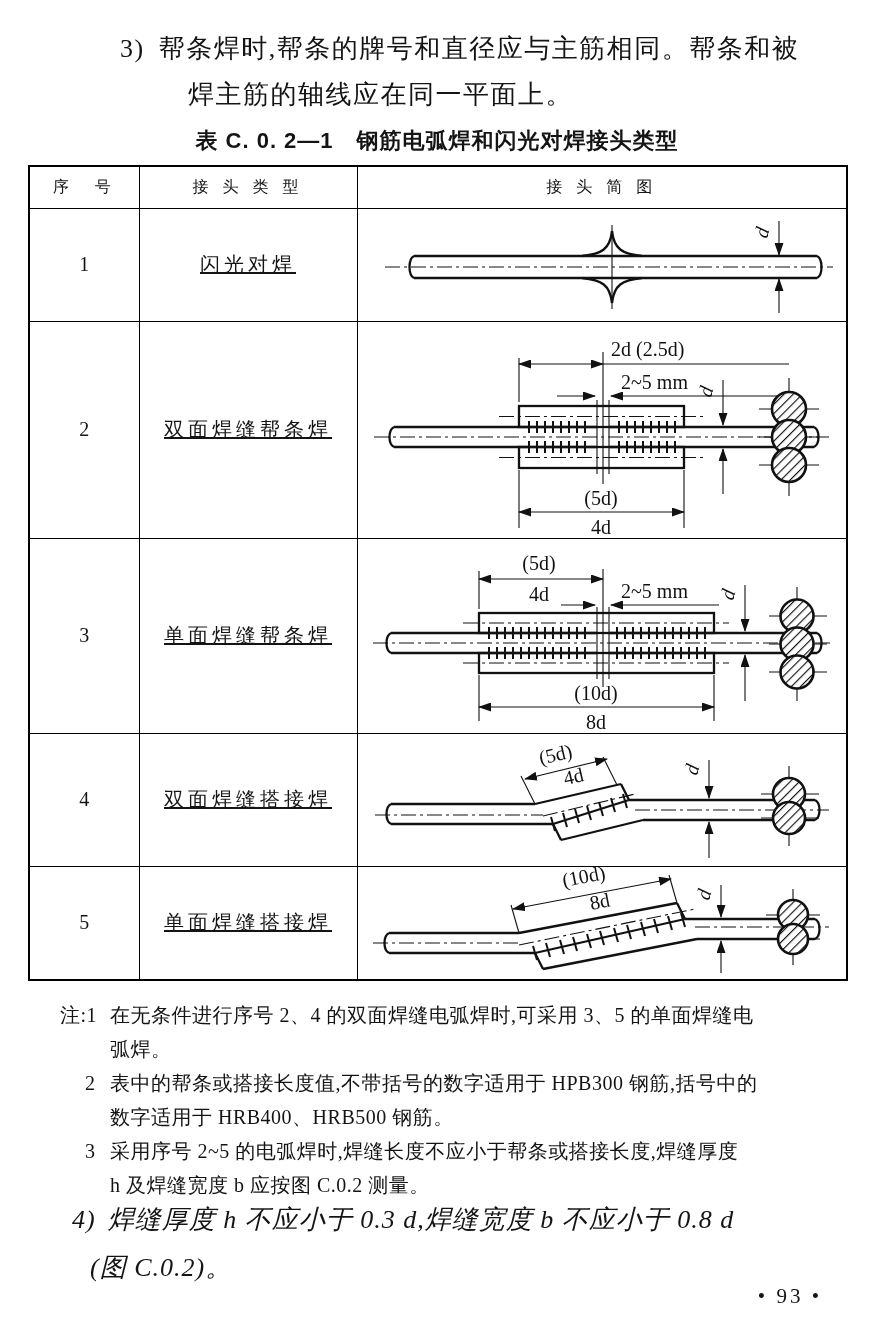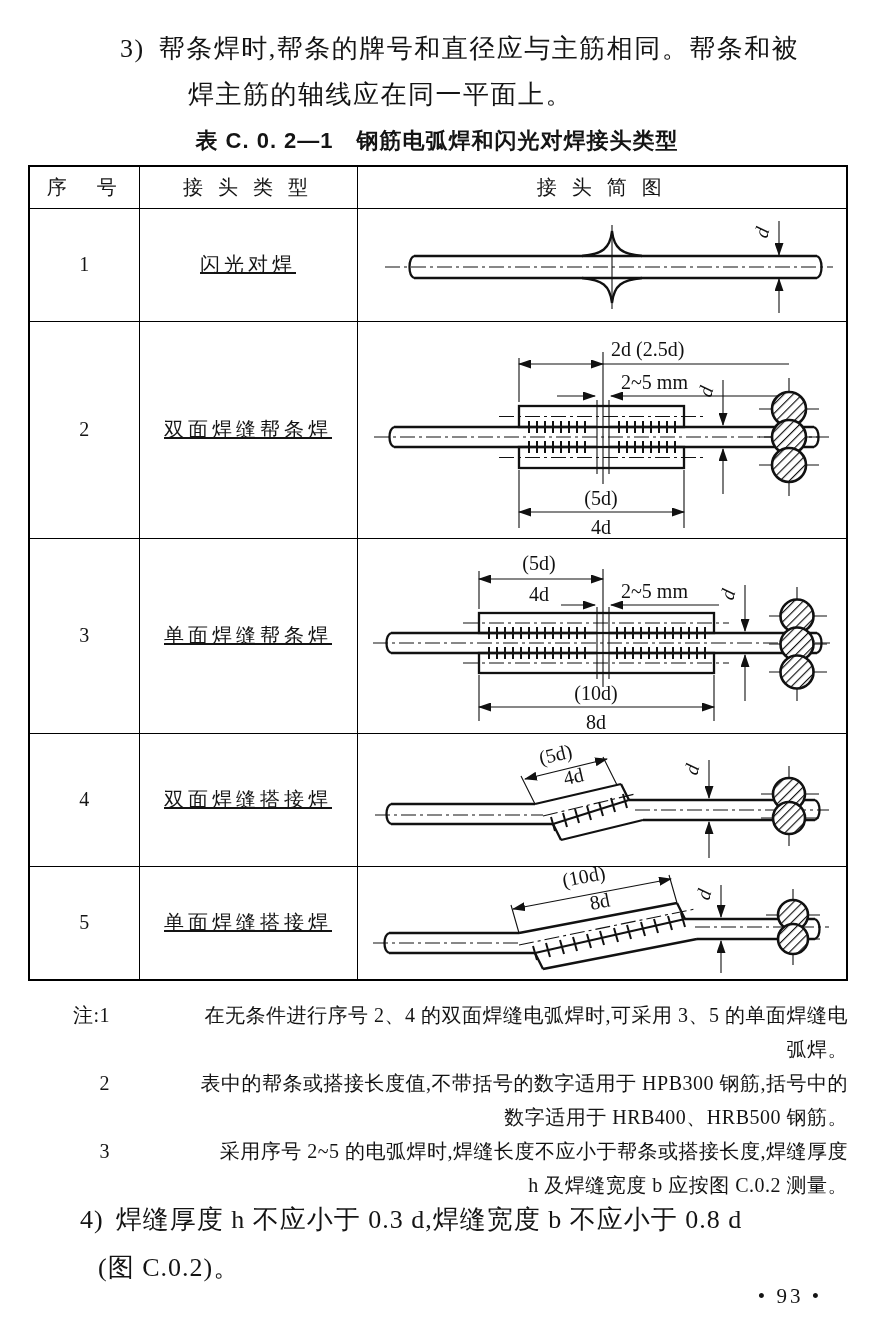--- a/index.html
+++ b/index.html
@@ -16,46 +16,46 @@
   
   .tbl-title { position:absolute; top:126px; left:0; width:100%; text-align:center;
                font-family:"Liberation Sans","DejaVu Sans",sans-serif;
                font-weight:700; font-size:22px; letter-spacing:1px; white-space:pre; }
   
   table.joints { position:absolute; top:165px; left:28px; width:818px;
                  border-collapse:collapse; table-layout:fixed; }
   table.joints, table.joints td, table.joints th { border:1.6px solid #000; }
   table.joints { border-width:2.5px; }
   th,td { text-align:center; vertical-align:middle; font-weight:normal; }
-  th { height:42px; font-size:20px; letter-spacing:5px; white-space:pre; }
+  th { height:42px; font-size:16px; letter-spacing:5px; white-space:pre; }
   td.no   { font-size:20px; }
   td.type { font-size:20px; letter-spacing:4px;text-decoration:underline; }
   td.diag { padding:0; }
   td.diag svg { display:block; margin:0 auto; }
   .c-no { width:110px; } .c-type { width:218px; } .c-diag { width:490px; }
   
   .bar   { stroke:#111; stroke-width:2.3; fill:none; }
   .thin  { stroke:#111; stroke-width:1.1; fill:none; }
   .cl    { stroke:#111; stroke-width:1.1; fill:none; stroke-dasharray:15 4 3 4; }
   .tick  { stroke:#111; stroke-width:2; fill:none; }
   .dim   { stroke:#111; stroke-width:1.1; fill:none; }
   .xsec  { stroke:#111; stroke-width:2.6; fill:url(#hatch); }
   text.dlab { font-family:"Liberation Serif","DejaVu Serif",serif; font-size:20px; fill:#111; }
   text.dvar { font-family:"Liberation Serif","DejaVu Serif",serif; font-size:20px;
               font-style:italic; fill:#111; }
   
   .notes { position:absolute; top:998px; left:60px; width:790px;
-           font-size:20px; line-height:34px; letter-spacing:0.5px;text-align:right; }
+           font-size:20px; line-height:34px; letter-spacing:0.5px; }
   .note  { display:flex; }
   .note-no { width:50px; flex:0 0 50px; }
   .note-no.indent { padding-left:25px; }
   .note-body { width:738px; }
   
-  .p4 { position:absolute; top:1196px; left:80px; width:748px;
-        font-size:26px; line-height:48px; letter-spacing:1px; }
+  .p4 { position:absolute; top:1196px; left:72px; width:748px;
+        font-size:26px; line-height:48px; letter-spacing:1px;font-style:italic; }
   .p4 .marker { margin-right:12px; }
   .p4 .cont { margin-left:18px; }
   
   .pageno { position:absolute; top:1284px; right:52px; font-size:21px; letter-spacing:3px;margin-left:47px; }
 </style>
 </head>
 <body>
 
 <svg width="0" height="0" style="position:absolute">
   <defs>

